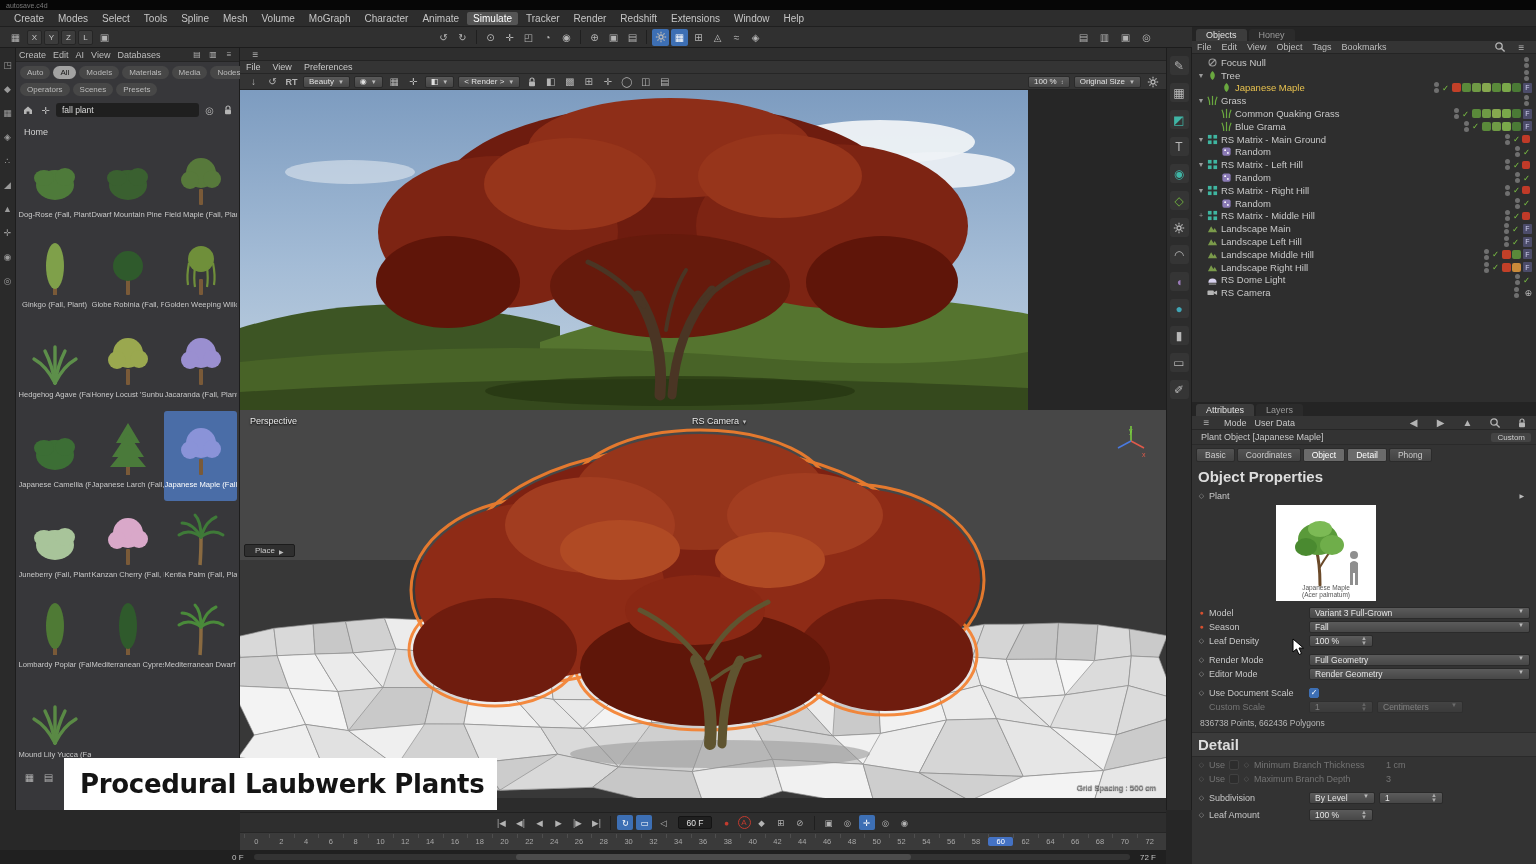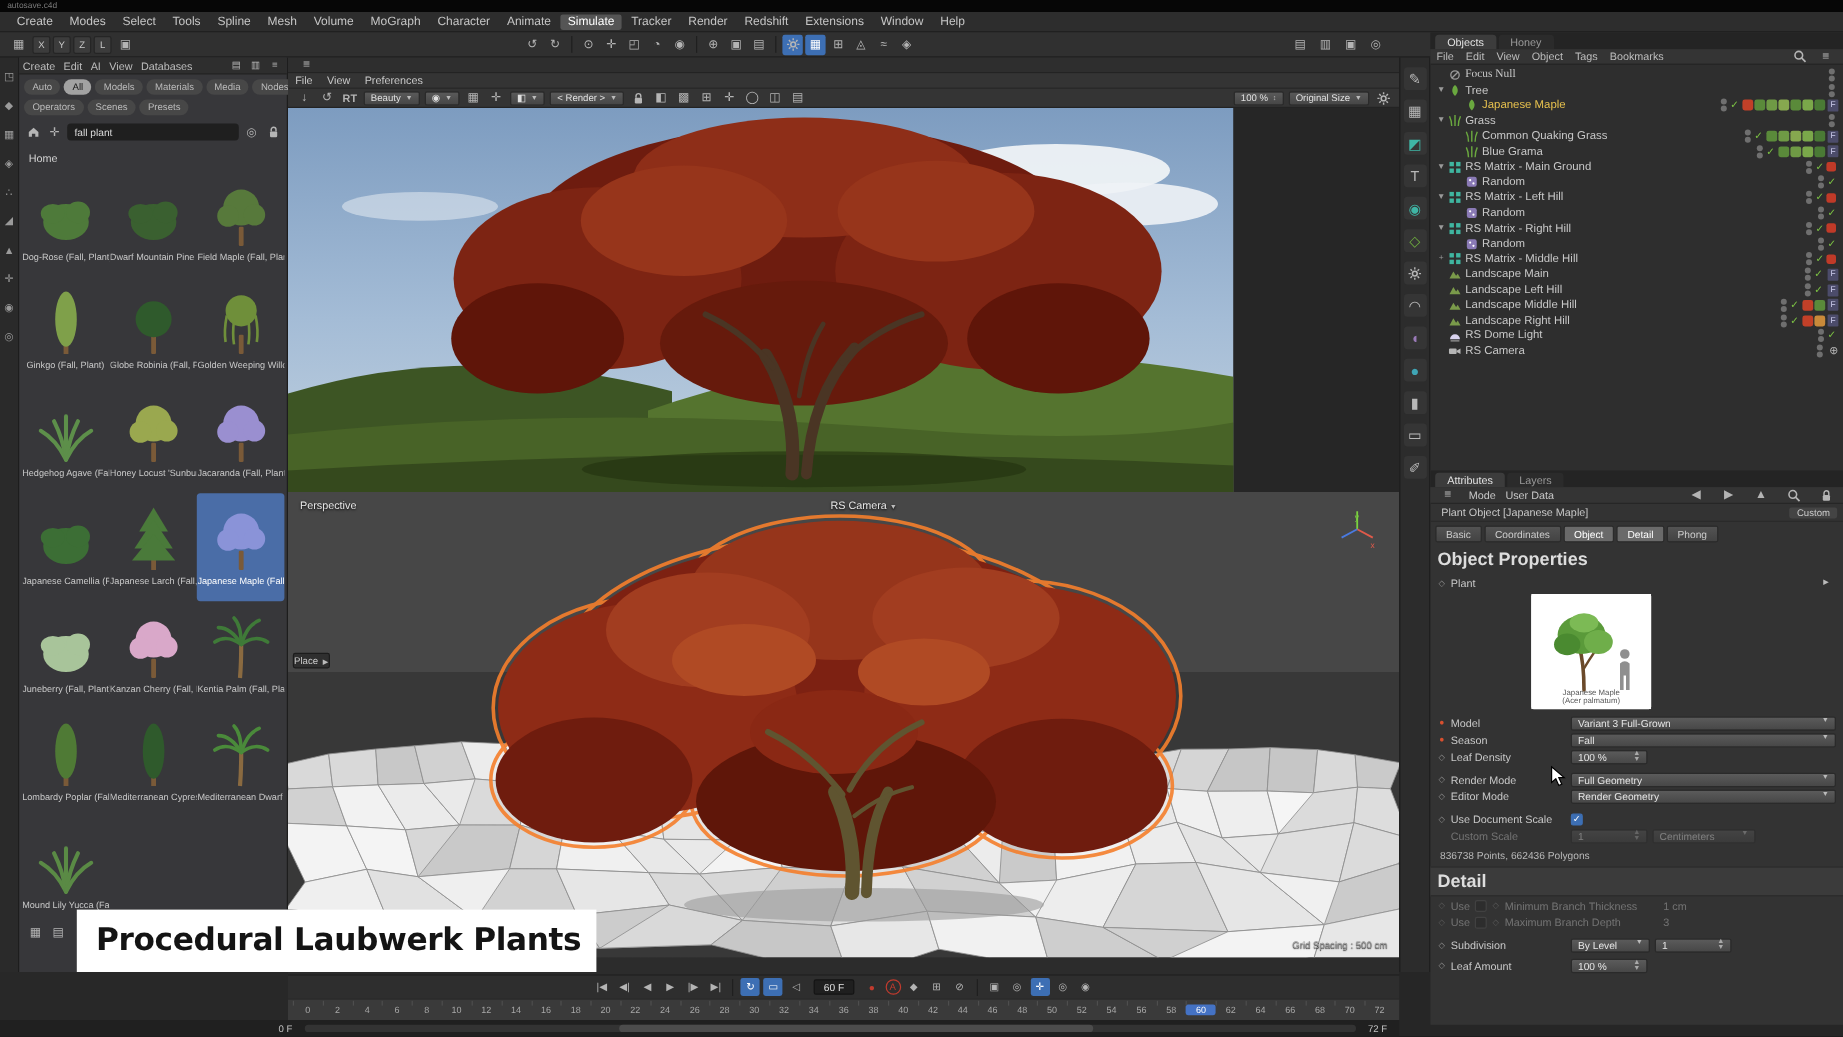--- a/index.html
+++ b/index.html
@@ -62,21 +62,21 @@
   #render-area{height:320px;display:flex;background:#262626}
   #render-scene{width:788px;height:320px;display:block}
   #render-fill{flex:1;background:#262626}
   #progress-row{height:14px;background:#2e2e2e;border-top:1px solid #222;border-bottom:1px solid #222;display:flex;align-items:center;padding:0 8px;font-size:8px;color:#a8a8a8}
   #progress-row .bar{width:48px;height:4px;background:#1e1e1e;border-radius:2px;margin:0 6px;overflow:hidden}
   #progress-row .bar i{display:block;width:2%;height:100%;background:#7a9fd4}
 
   #viewport{position:relative;height:388px;background:linear-gradient(#4a4a4a,#303030);overflow:hidden}
   #viewport svg.scene{position:absolute;left:0;top:0;width:926px;height:388px}
   .vp-label{position:absolute;font-size:9px;color:#e8e8e8;text-shadow:0 1px 2px #000}
-  #vp-place{position:absolute;left:4px;top:134px;background:#2a2a2ad0;border:1px solid #1c1c1c;border-radius:2px;font-size:8px;color:#ccc;padding:1px 0;display:flex;gap:4px;align-items:flex-end}
+  #vp-place{position:absolute;left:4px;top:134px;background:#2a2a2ad0;border:1px solid #1c1c1c;border-radius:2px;font-size:8px;color:#ccc;padding:1px 10px;display:flex;gap:4px;align-items:flex-end}
   #vp-grid-label{position:absolute;right:10px;bottom:6px;font-size:8px;color:#9a9a9a;text-shadow:0 1px 1px #000}
   #vp-axis{position:absolute;right:18px;top:14px}
   #playbar-row{position:absolute;left:240px;top:812px;width:926px;height:20px;background:#2e2e2e;border-top:1px solid #202020;display:flex;align-items:center;justify-content:center;gap:1px}
   #playbar-row .icon-btn{width:16px;height:15px;font-size:8.5px}
   .pb-field{height:13px;background:#1f1f1f;border:1px solid #141414;border-radius:2px;color:#e2e2e2;font-size:8.5px;display:flex;align-items:center;padding:0 7px;margin:0 5px}
   .rec-a{width:13px;height:13px;border:1.4px solid #c23b2e;border-radius:50%;color:#c23b2e;font-size:8px;display:flex;align-items:center;justify-content:center;margin:0 1px}
   .rec-dot{color:#c23b2e!important}
   #ruler{position:absolute;left:240px;top:832px;width:926px;height:18px;background:#3a3a3a;border-top:1px solid #262626;display:flex;align-items:center;padding:0 4px}
   .tick{flex:1;text-align:center;font-size:7.5px;color:#a8a8a8;position:relative}
   .tick:before{content:"";position:absolute;left:0;top:-3px;width:1px;height:4px;background:#4e4e4e}
@@ -105,21 +105,21 @@
   .obj-row .lbl.hl{color:#e8c24e}
   .obj-row .dots{display:flex;flex-direction:column;gap:1px;margin-left:auto;margin-right:3px}
   .obj-row .dots i{width:5px;height:5px;border-radius:50%;background:#6f6f6f;display:block}
   .obj-row .chk{color:#7bc043;font-size:8.5px;margin-right:2px}
   .obj-row .rsq{width:8px;height:8px;background:#c03a28;border-radius:2px;margin-right:2px}
   .obj-row .sw{width:9px;height:9px;border-radius:2px;margin-left:1px}
   .obj-row .fb{width:9px;height:10px;background:#4c4c6a;color:#cfcfef;font-size:7px;display:flex;align-items:center;justify-content:center;border-radius:1px;margin-left:2px}
   .obj-row .tgt{color:#b8b8b8;font-size:9px;margin-left:2px}
 
   
-  #attributes-panel{left:1192px;top:392px;width:344px;height:462px;background:#333;display:flex;flex-direction:column;font-size:9px}
+  #attributes-panel{left:1192px;top:402px;width:344px;height:462px;background:#333;display:flex;flex-direction:column;font-size:9px}
   .attr-modebar{height:14px;background:#343434;border-bottom:1px solid #262626;display:flex;align-items:center;gap:8px;padding:0 5px}
   .attr-title{height:15px;display:flex;align-items:center;gap:4px;padding:0 5px;border-bottom:1px solid #2a2a2a}
   .attr-title .custom{margin-left:auto;background:#444;border-radius:2px;padding:0 6px;font-size:8px;color:#ccc}
   .attr-tabbtns{display:flex;gap:2px;padding:3px 4px}
   .tabbtn{background:linear-gradient(#535353,#434343);border:1px solid #2b2b2b;border-radius:2px;font-size:8.5px;color:#ccc;padding:1px 8px}
   .tabbtn.active{background:#6a6a6a;color:#fff}
   .sec-hdr{font-weight:bold;color:#ddd;font-size:15px;padding:3px 6px}
   .sec-hdr.bar{background:#3b3b3b;border-top:1px solid #2a2a2a;border-bottom:1px solid #2a2a2a}
   .attr-row{display:flex;align-items:center;height:13px;margin:1px 6px 1px 6px;gap:4px}
   .attr-row .dot{width:7px;text-align:center;font-size:7px;color:#8a8a8a}
@@ -906,21 +906,21 @@
         <span class="icon-btn" id="obj-search">
             <svg viewBox="0 0 12 12">
               <circle cx="5" cy="5" r="3.2" fill="none" stroke="#b5b5b5" stroke-width="1.3"></circle>
               <line x1="7.5" y1="7.5" x2="10.6" y2="10.6" stroke="#b5b5b5" stroke-width="1.4"></line>
             </svg>
           </span>
         <span class="icon-btn">≡</span>
       </span>
     </div>
     <div id="obj-rows">
-        <div class="obj-row" style="padding-left: 4px; font-family: Liberation Serif, serif;">
+        <div class="obj-row" style="padding-left: 4px;">
           <span class="exp"></span>
           <span class="oicon">
             <svg viewBox="0 0 12 12">
               <circle cx="6" cy="6" r="3.8" fill="none" stroke="#9a9a9a" stroke-width="1.2"></circle>
               <line x1="3" y1="9" x2="9" y2="3" stroke="#9a9a9a" stroke-width="1.2"></line>
             </svg>
           </span>
           <span class="lbl">Focus Null</span>
           <span class="dots">
             <i></i>

